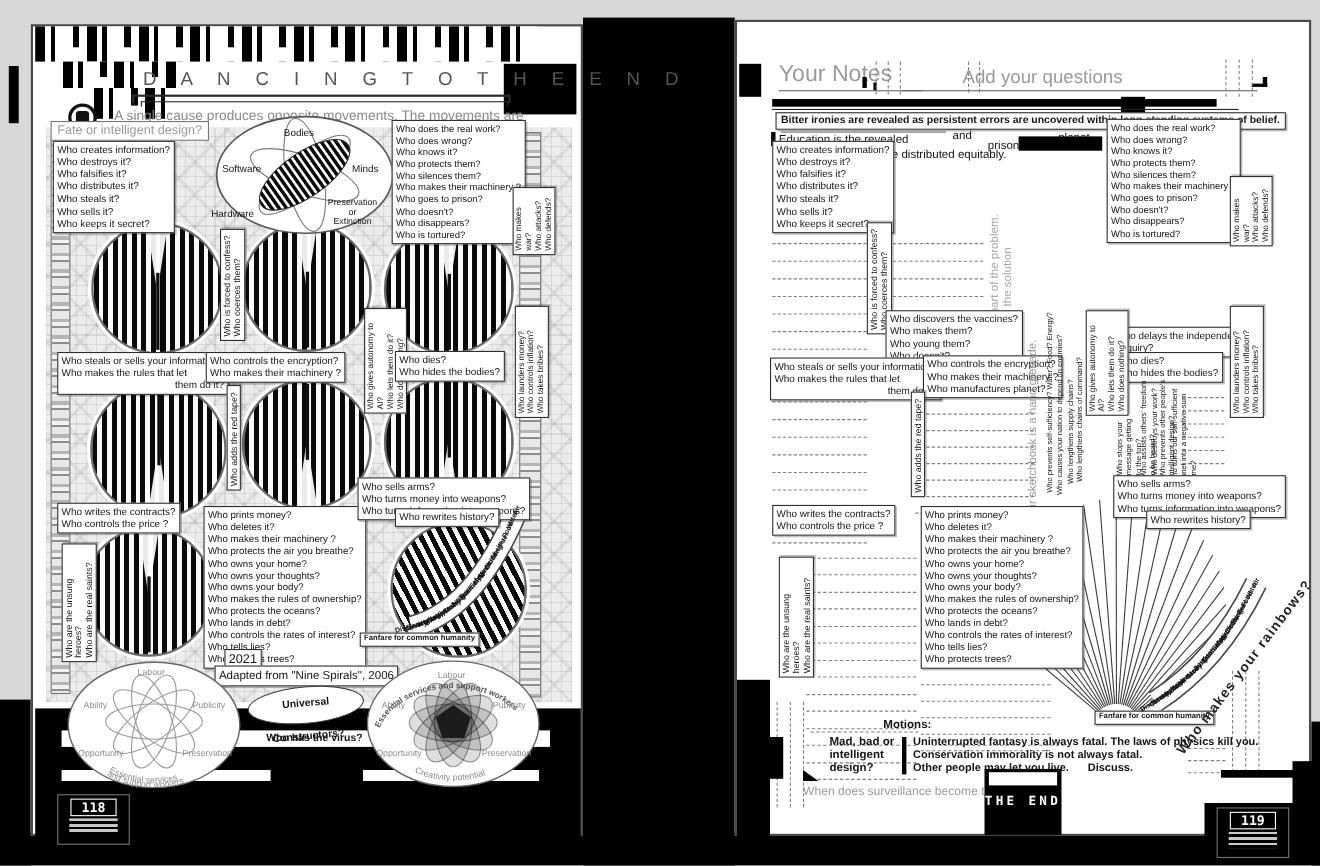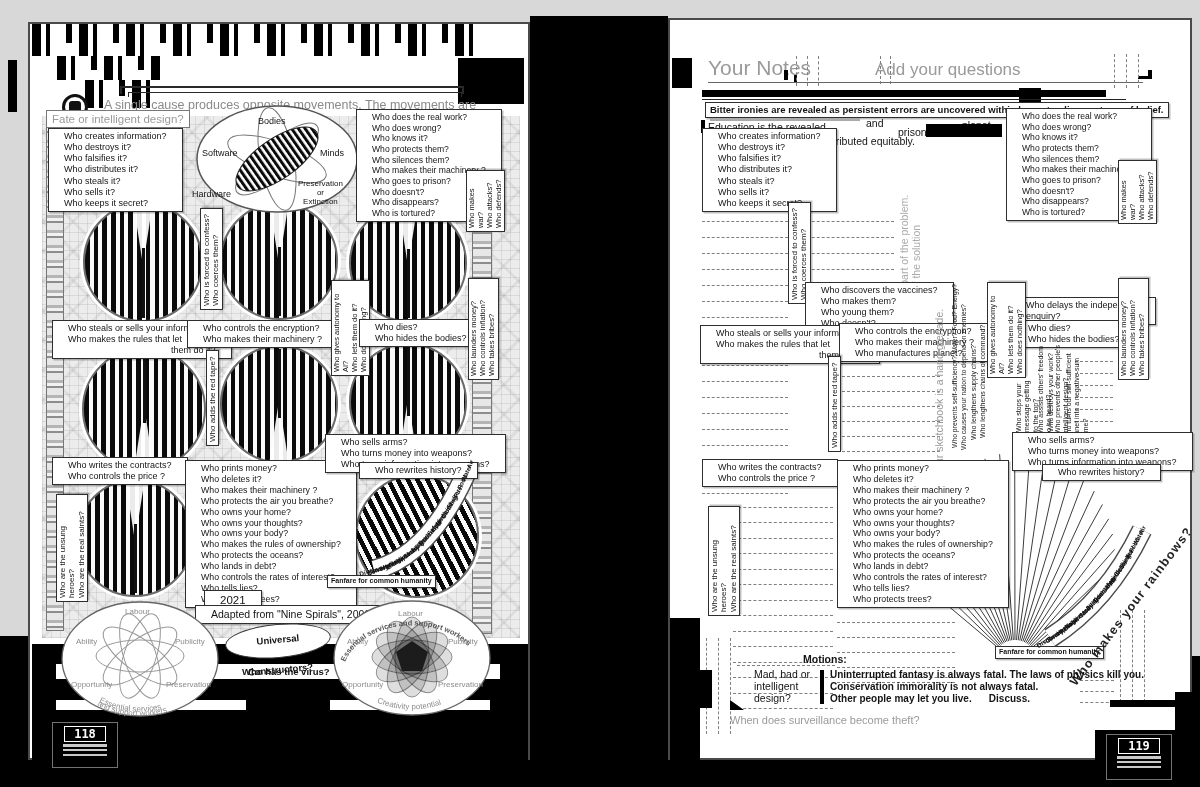--- a/index.html
+++ b/index.html
@@ -1,20 +1,20 @@
 <!DOCTYPE html>
 <html><head>
 <meta charset="utf-8">
 <style>
   html,body{margin:0;padding:0;background:#d8d8d8;font-family:"Liberation Sans",sans-serif;color:#141414}
   .spread{position:relative;width:1200px;height:787px;background:#d8d8d8;overflow:hidden}
   .blk{position:absolute;background:#000}
   .page{position:absolute;background:#fff;border:2px solid #4a4a4a;box-sizing:border-box}
   .abs{position:absolute}
-  .qbox{position:absolute;background:#fff;border:1.4px solid #2e2e2e;padding:2px 15px;font-size:9px;line-height:1.24;white-space:nowrap;box-shadow:1.5px 1.5px 0 rgba(0,0,0,.25)}
+  .qbox{position:absolute;background:#fff;border:1.4px solid #2e2e2e;padding:2px 3px;font-size:9px;line-height:1.24;white-space:nowrap;box-shadow:1.5px 1.5px 0 rgba(0,0,0,.25)}
   .nb{border:none;box-shadow:none;background:transparent}
   .steals .line:last-child{text-align:right}
   .v{position:absolute;transform:rotate(-90deg);transform-origin:0 0;font-size:8px;line-height:1.18;white-space:pre-line}
   .vb{background:#fff;border:1.4px solid #2e2e2e;padding:1px 3px;box-shadow:1.5px 1.5px 0 rgba(0,0,0,.25)}
   .gray{color:#9a9a9a}
   .fanword{position:absolute;font-size:6.3px;font-weight:bold;white-space:nowrap;color:#111}
   .nline{border-bottom:1px dashed #808080;box-sizing:border-box}
   .vdash{position:absolute;width:0;border-left:1px dashed #808080}
   .fcir{position:absolute;border-radius:50%;background:repeating-linear-gradient(90deg,#0a0a0a 0 4.6px,#fafafa 4.6px 8.7px);border:2px solid #6a6a6a;box-shadow:0 0 0 3px #fff}
   .fcir.diag{background:repeating-linear-gradient(63deg,#0a0a0a 0 4.6px,#fafafa 4.6px 8.7px)}
@@ -65,20 +65,21 @@
 
     <div class="tex" style="left:12px;top:92px;width:478px;height:522px"></div>
     <div class="cstrip" style="left:16px;top:100px;width:16px;height:505px"></div>
     <div class="cstrip" style="left:442px;top:96px;width:18px;height:512px"></div>
 
     <div class="keys" style="left:2px;top:0;width:456px;height:32px"></div>
     <div class="keys" style="left:27px;top:32px;width:106px;height:24px"></div>
     <div class="keys" style="left:55px;top:56px;width:76px;height:28px"></div>
     <div class="blk" style="left:428px;top:34px;width:66px;height:46px"></div>
 
+    <div class="bigtitle" style="left:100px;top:38px;width:330px">D A N C I N G   T O   T H E   E N D</div>
     <div class="bracket" style="left:90px;top:62px;width:340px"></div>
     <div class="bracket2" style="left:98px;top:68px;width:332px"></div>
     <div class="rec" style="left:32px;top:70px"></div>
     <div class="subtitle" style="left:60px;top:74px;width:400px">A single cause produces opposite movements. The movements are continuous.</div>
 
     <div class="fcir" style="left:53px;top:178px;width:116px;height:116px">
         <div class="part top"></div>
         <div class="stem" style="top:38%;height:60%"></div>
       </div>
     <div class="fcir" style="left:190px;top:178px;width:114px;height:114px">
@@ -540,33 +541,37 @@
         <div class="line">Who protects trees?</div>
       </div>
     <div class="v vb" style="left:38px;top:596px;width:102px">Who are the unsung heroes?
 Who are the real saints?</div>
 
     <div></div>
     <div class="qbox" style="left:325px;top:626px;font-size:7px;font-weight:bold;padding:1px 3px">Fanfare for common humanity</div>
     <div class="abs" style="left:397px;top:660px;font-size:12.5px;font-weight:bold;letter-spacing:1.2px;color:#222;transform:rotate(-53deg);transform-origin:0 0;white-space:nowrap">Who makes your rainbows?</div>
 
     <div class="abs" style="left:133px;top:633px;font-size:10.5px;font-weight:bold">Motions:</div>
-    <div class="abs" style="left:84px;top:648px;font-size:10.5px;font-weight:normal;white-space:pre-line">Mad, bad or
+    <div class="abs" style="left:84px;top:648px;font-size:10.5px;font-weight:bold;white-space:pre-line">Mad, bad or
 intelligent
 design?</div>
     <div class="blk" style="left:150px;top:650px;width:4px;height:34px"></div>
     <div class="abs fatal" style="left:160px;top:649px">Uninterrupted fantasy is always fatal. The laws of physics kill you.</div>
     <div class="abs fatal" style="left:160px;top:661px">Conservation immorality is not always fatal.</div>
     <div class="abs fatal" style="left:160px;top:673px;width:200px;display:flex">
       <span>Other people may let you live.</span>
       <span style="margin-left:auto">Discuss.</span>
     </div>
     <div class="tri" style="left:60px;top:680px"></div>
     <div class="abs gray" style="left:60px;top:694px;font-size:11px">When does surveillance become theft?</div>
 
+    <div class="theend" style="left:225px;top:679px">
+      <div class="ws"></div>
+      <div class="lb">THE END</div>
+    </div>
 
     <div class="blk" style="left:2px;top:38px;width:20px;height:30px"></div>
     <div class="blk" style="left:0;top:598px;width:30px;height:142px"></div>
     <div class="blk" style="left:30px;top:650px;width:12px;height:38px"></div>
     <div class="blk" style="left:440px;top:680px;width:84px;height:7px"></div>
     <div class="blk" style="left:425px;top:710px;width:99px;height:50px"></div>
     <div class="blk" style="left:505px;top:672px;width:19px;height:88px"></div>
 
     <div class="badge" style="left:436px;top:714px">
       <div class="bnum">119</div>

